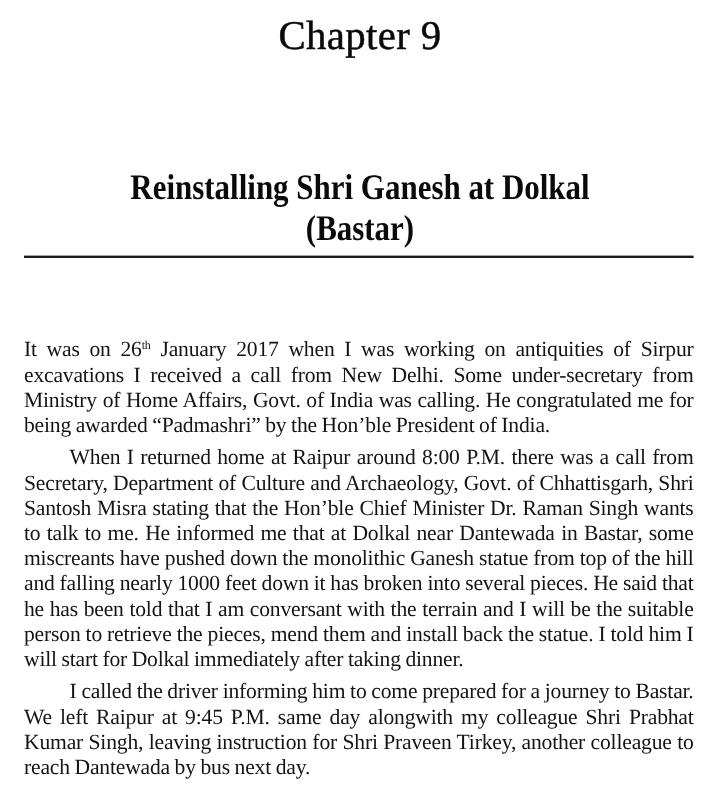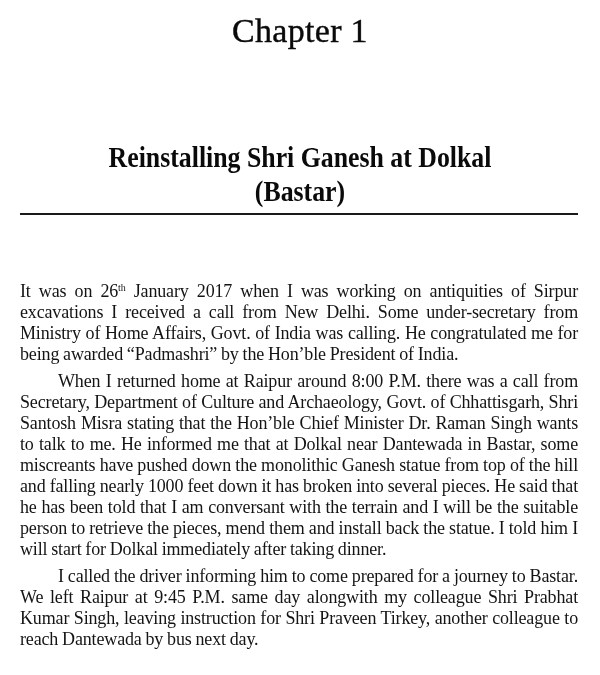--- a/index.html
+++ b/index.html
@@ -72,21 +72,21 @@
     .body-text p.indent { text-indent: 38px; }
     sup {
       font-size: 10px;
       line-height: 0;
       vertical-align: 6px;
     }
   </style>
 </head>
 <body>
 
-<h1 class="chapter-label">Chapter 1</h1>
+<h1 class="chapter-label">Chapter 9</h1>
 
 <h2 class="chapter-title">
   <span>Reinstalling Shri Ganesh at Dolkal</span>
   <span>(Bastar)</span>
 </h2>
 
 <hr class="title-rule">
 
 <div class="body-text">
   <p><span>It was on 26</span><sup>th</sup><span> January 2017 when I was working on antiquities of Sirpur excavations I received a call from New Delhi. Some under-secretary from Ministry of Home Affairs, Govt. of India was calling. He congratulated me for being awarded “Padmashri” by the Hon’ble President of India.</span></p>

